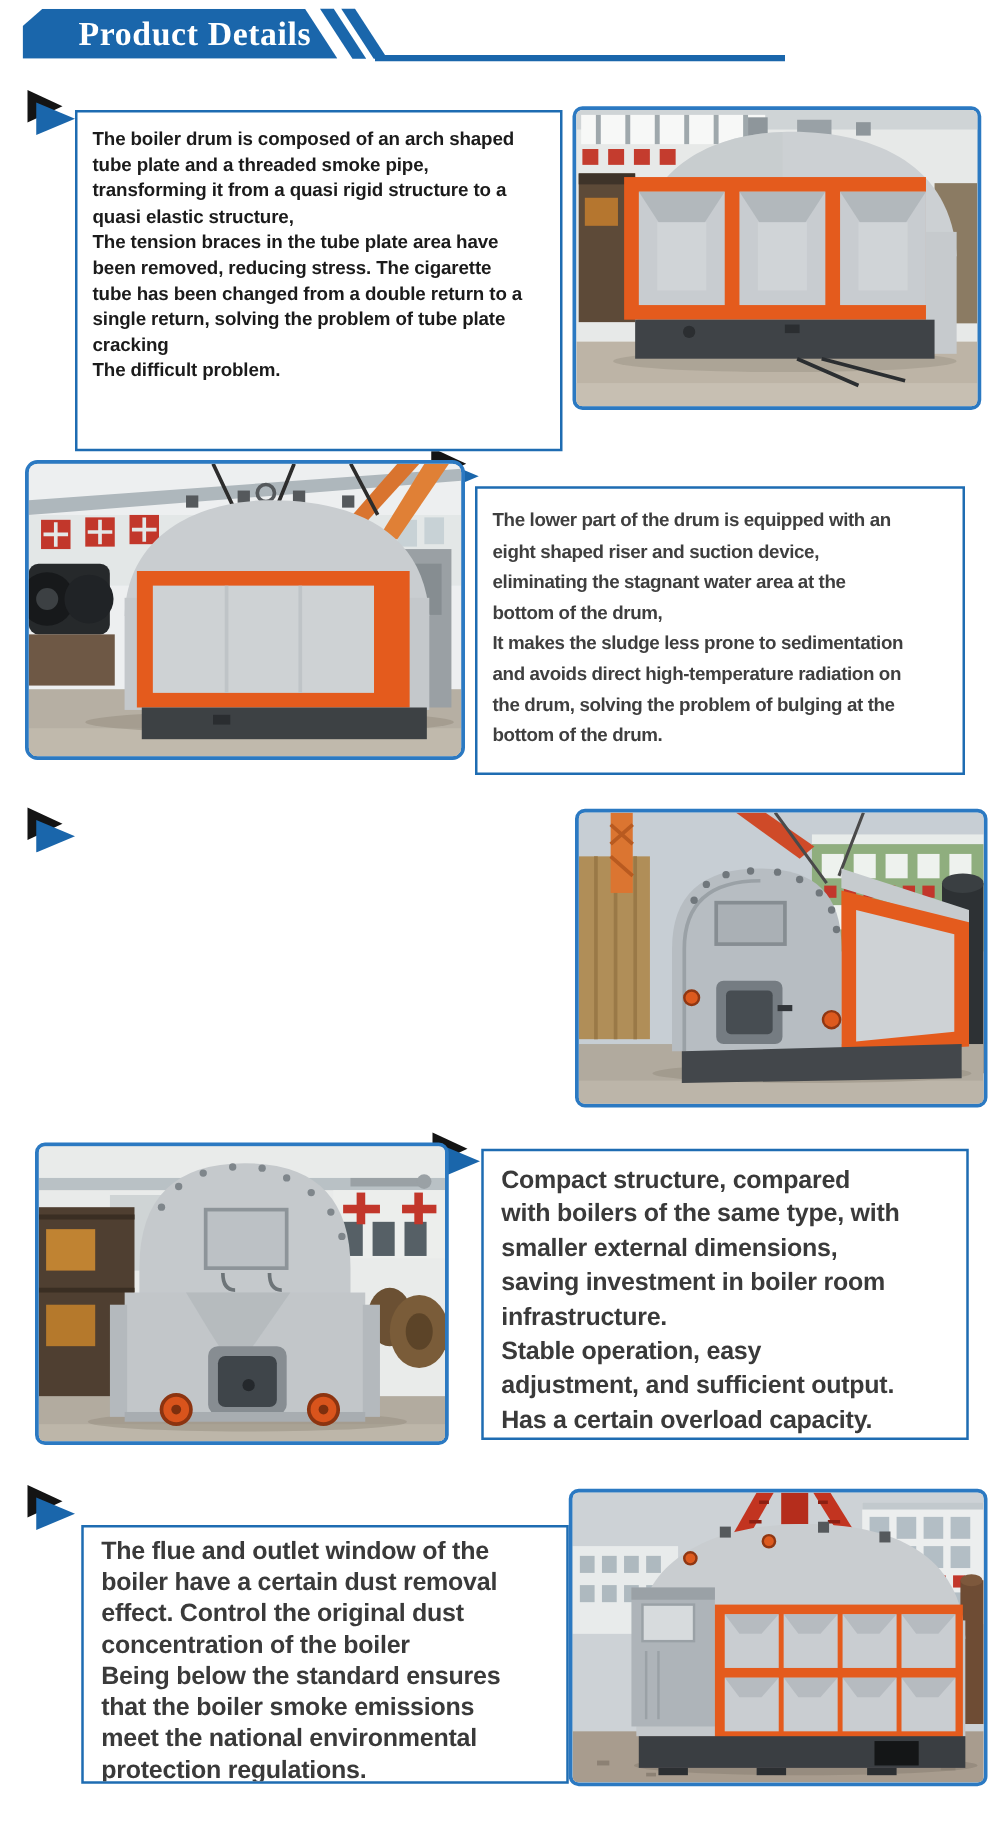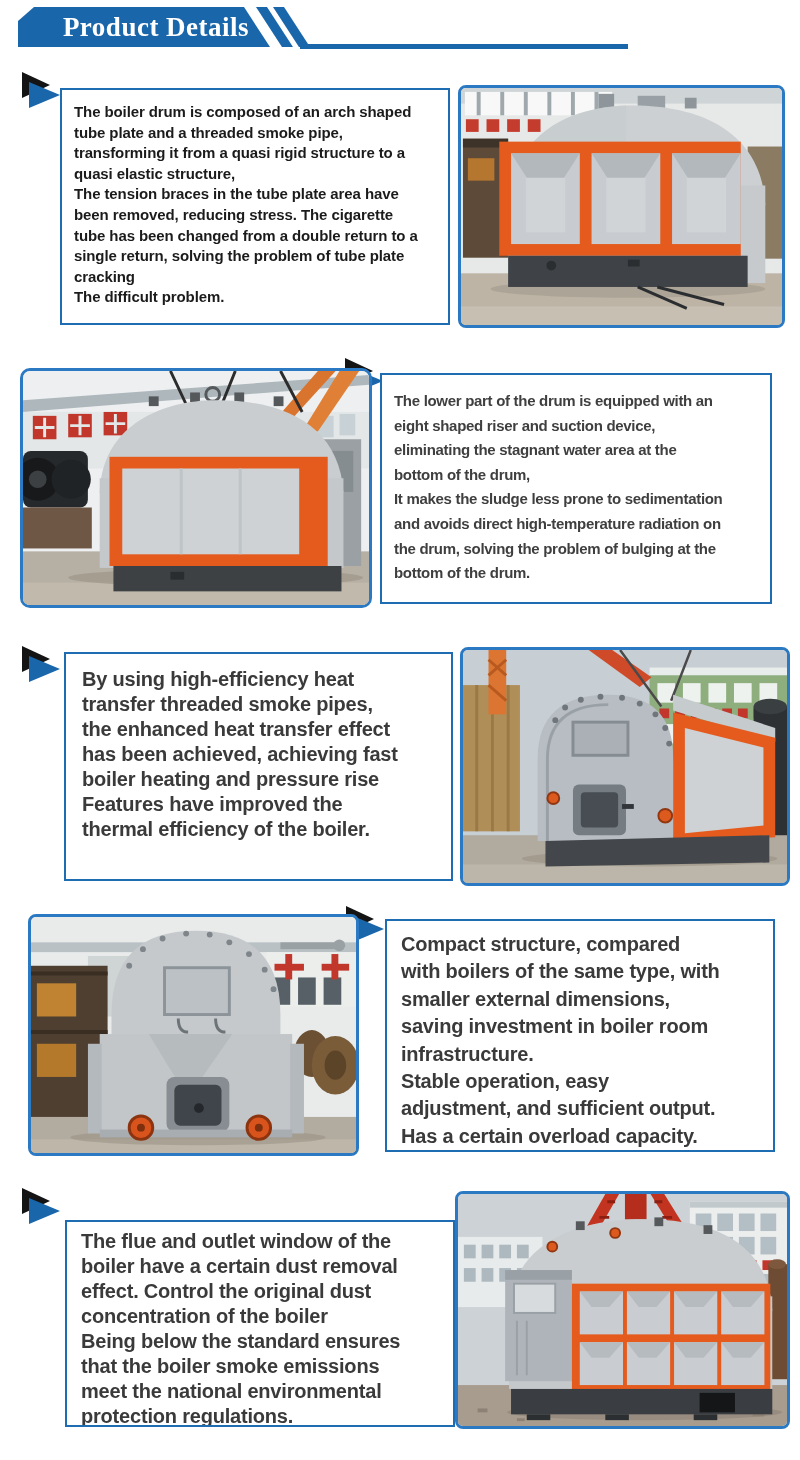--- a/index.html
+++ b/index.html
@@ -12,23 +12,23 @@
           font-family:"Liberation Serif",serif;font-weight:bold;font-size:27px;letter-spacing:.5px;}
   .stripe{position:absolute;top:7px;height:40px;width:11px;background:#1a66ab;
           transform:skewX(33deg);transform-origin:0 0;}
   .stripe.s1{left:256px;} .stripe.s2{left:273px;}
   .underline{position:absolute;left:300px;top:44px;width:328px;height:5px;background:#1a66ab;}
   
   .arrow{position:absolute;width:42px;height:42px;}
   
   .textbox{position:absolute;border:2px solid #1e6cb2;background:#fff;box-sizing:border-box;overflow:hidden;}
   .textbox p{margin:0;font-weight:bold;white-space:pre;}
-  .tb1{left:60px;top:88px;width:390px;height:237px;}
+  .tb1{left:60px;top:88px;width:390px;height:273px;}
   .tb1 p{padding:12px 6px 0 12px;font-size:15px;line-height:20.6px;color:#1b1b1b;letter-spacing:-.1px;}
-  .tb2{left:380px;top:373px;width:392px;height:231px;}
+  .tb2{left:380px;top:389px;width:392px;height:231px;}
   .tb2 p{padding:14px 4px 0 12px;font-size:15px;line-height:24.6px;color:#3f3f3f;letter-spacing:-.3px;}
   .tb3{left:64px;top:652px;width:389px;height:229px;}
   .tb3 p{padding:13px 4px 0 16px;font-size:20px;line-height:25px;color:#3a3a3a;letter-spacing:-.2px;}
   .tb4{left:385px;top:919px;width:390px;height:233px;}
   .tb4 p{padding:10px 4px 0 14px;font-size:20px;line-height:27.4px;color:#3a3a3a;letter-spacing:-.2px;}
   .tb5{left:65px;top:1220px;width:390px;height:207px;}
   .tb5 p{padding:7px 4px 0 14px;font-size:20px;line-height:25px;color:#3a3a3a;letter-spacing:-.2px;}
   
   .photo{position:absolute;border:3px solid #2b79c2;border-radius:8px;overflow:hidden;
          box-sizing:border-box;background:#dfe2e3;}
@@ -191,29 +191,20 @@
     <p>The lower part of the drum is equipped with an
 eight shaped riser and suction device,
 eliminating the stagnant water area at the
 bottom of the drum,
 It makes the sludge less prone to sedimentation
 and avoids direct high-temperature radiation on
 the drum, solving the problem of bulging at the
 bottom of the drum.</p>
   </div>
 
-  <div class="textbox tb3">
-    <p>By using high-efficiency heat
-transfer threaded smoke pipes,
-the enhanced heat transfer effect
-has been achieved, achieving fast
-boiler heating and pressure rise
-Features have improved the
-thermal efficiency of the boiler.</p>
-  </div>
   <figure class="photo p3" style="margin:0">
     <svg viewBox="0 0 330 239" preserveAspectRatio="none">
       <rect width="330" height="239" fill="#c7ced4"></rect>
       <rect x="190" y="18" width="140" height="8" fill="#e8ecea"></rect>
       <rect x="190" y="26" width="140" height="88" fill="#8fae7e"></rect>
       <g fill="#eef2ee">
           <rect x="198" y="34" width="18" height="20"></rect>
           <rect x="224" y="34" width="18" height="20"></rect>
           <rect x="250" y="34" width="18" height="20"></rect>
           <rect x="276" y="34" width="18" height="20"></rect>

